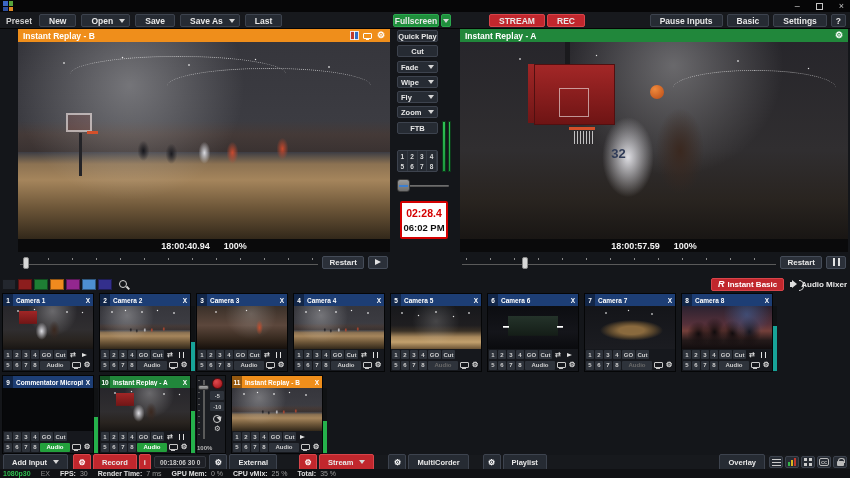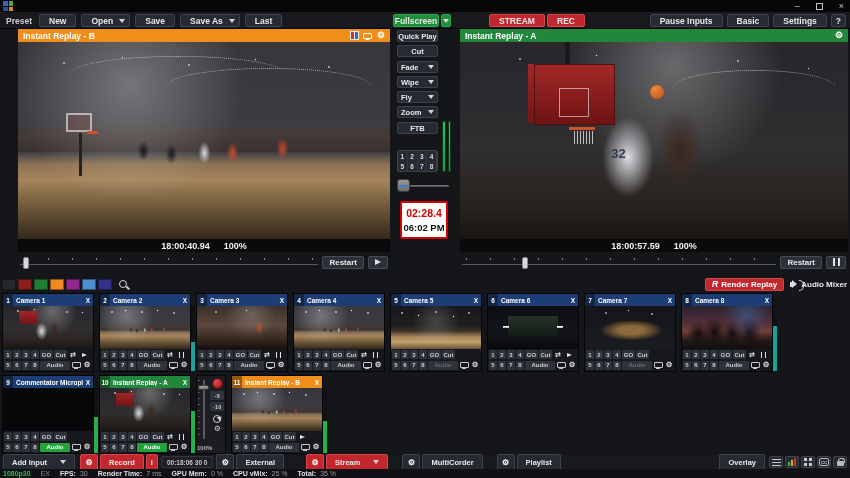--- a/index.html
+++ b/index.html
@@ -207,21 +207,21 @@
   .fader .knb{position:absolute;left:1px;top:9px;width:11px;height:5px;background:linear-gradient(180deg,#a8a8a8,#777);border-radius:2px;border:1px solid #3a3a3a;}
   .fader .pct{position:absolute;left:0;bottom:2px;font-size:6px;color:#b8b8b8;font-weight:bold;}
   .acol{width:16px;display:flex;flex-direction:column;align-items:center;gap:2px;padding-top:2px;}
   .arec{width:11px;height:11px;border-radius:50%;background:radial-gradient(circle at 35% 30%,#e04a4e,#9c1016);border:1px solid #5e0a0d;}
   .adb{width:14px;height:9px;background:#2e333b;border-radius:1px;color:#cfcfcf;font-size:5.5px;font-weight:bold;display:flex;align-items:center;justify-content:center;}
   .i-cue{width:8px;height:8px;border:1.5px solid #d0d0d0;border-radius:50%;position:relative;margin-top:2px;}
   .i-cue::after{content:"";position:absolute;right:-2px;top:-1px;border-top:3px solid transparent;border-bottom:3px solid transparent;border-left:4px solid #d0d0d0;transform:rotate(-45deg);}
 
   
   .botbar{position:absolute;left:0;top:455px;width:850px;height:14px;background:#17191d;display:flex;align-items:center;padding:0 3px;}
-  .botbar .btn{height:17px;font-size:7.5px;padding:0 8px;gap:7px;}
+  .botbar .btn{height:17px;font-size:7.5px;padding:0 8px;}
   .gearbtn{width:14px;padding:0;}
   .gearbtn .gear{font-size:8px;}
   .gear-red{background:#c1272d;border-color:#d8444a;}
   .tc{background:#1e2026;border:1px solid #33363d;border-radius:2px;color:#c9c9c9;font-size:6.5px;font-weight:bold;height:12px;display:inline-flex;align-items:center;padding:0 5px;}
   .iconbtn{width:14px;height:12px;background:#262b33;border:1px solid #3d434e;border-radius:2px;display:inline-flex;align-items:center;justify-content:center;}
   .i-lines{width:9px;height:7px;background-image:repeating-linear-gradient(180deg,#ccc 0 1px,transparent 1px 3px);}
   .i-bars{display:flex;align-items:flex-end;gap:1px;height:8px;}
   .i-bars i{width:2px;display:block;}
   .i-grid{width:8px;height:8px;background-image:linear-gradient(#ccc,#ccc),linear-gradient(#ccc,#ccc),linear-gradient(#ccc,#ccc),linear-gradient(#ccc,#ccc);background-size:3px 3px;background-position:0 0,5px 0,0 5px,5px 5px;background-repeat:no-repeat;}
   .i-cc{border:1px solid #bbb;border-radius:2px;font-size:5.5px;line-height:6px;color:#bbb;padding:0 1px;font-weight:bold;}
@@ -400,21 +400,21 @@
         <i style="background: rgb(30, 126, 52);"></i>
         <i style="background: rgb(240, 138, 30);"></i>
         <i style="background: rgb(147, 39, 143);"></i>
         <i style="background: rgb(77, 143, 209);"></i>
         <i style="background: rgb(51, 47, 140);"></i>
       </div>
     <span class="i-mag"></span>
     <div class="qb-right">
       <span class="replay-btn">
         <span class="i-replay">R</span>
-        <span>Render Replay</span>
+        <span>Instant Basic</span>
       </span>
       <span class="amix">
         <span class="i-spk"></span>
         <span>Audio Mixer</span>
       </span>
     </div>
   </div>
 
   <div class="tilerow" id="row1" style="left:2px;top:293px;">
       <div class="tile">

